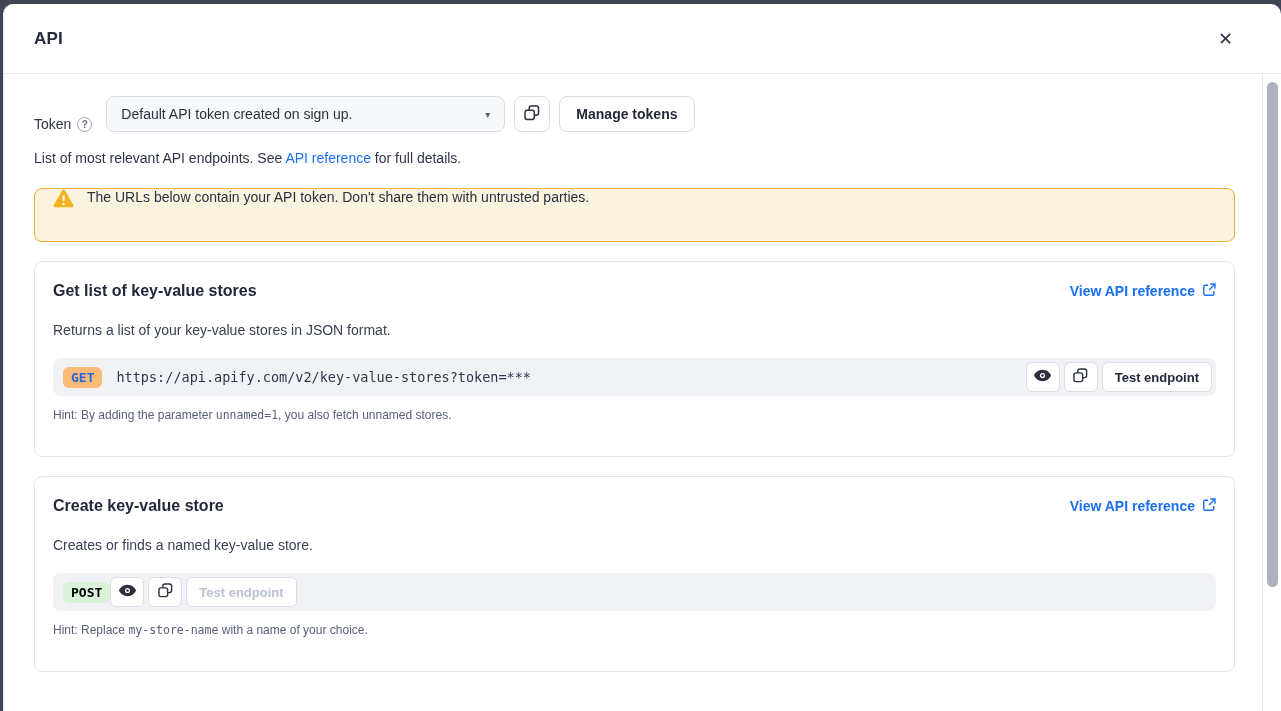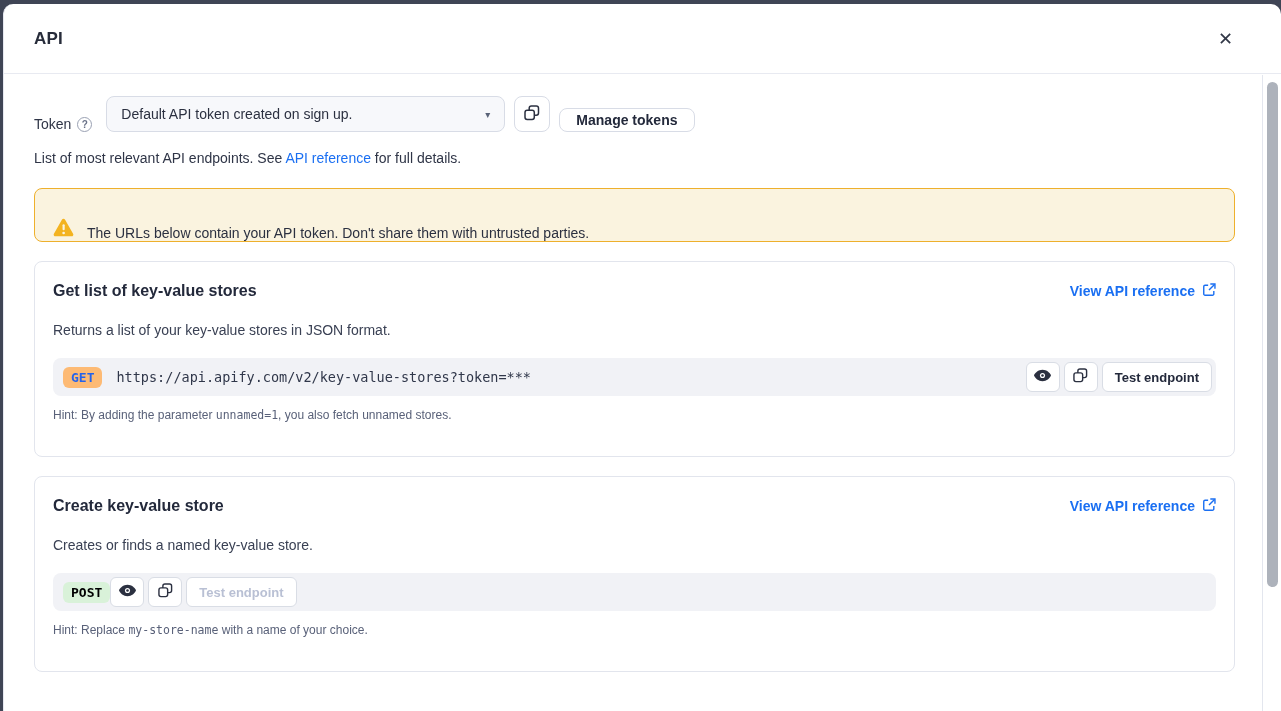--- a/index.html
+++ b/index.html
@@ -41,34 +41,34 @@
     display:flex; align-items:center; justify-content:space-between;
     padding:8px 14px; font-size:14px; color:#2b3040; cursor:pointer;
   }
   .caret { font-size:10px; color:#5a6378; }
   .icon-btn {
     width:36px; height:36px; background:#fff; border:1px solid #d8dce6;
     border-radius:8px; display:flex; align-items:center; justify-content:center;
     margin-left:9px; cursor:pointer;
   }
   .btn {
-    height:24px; background:#fff; border:1px solid #d8dce6; border-radius:8px;
+    height:36px; background:#fff; border:1px solid #d8dce6; border-radius:8px;
     padding:0 16px; font-size:14px; font-weight:bold; color:#23293b;
     margin-left:9px; cursor:pointer; font-family:"Liberation Sans", sans-serif;
   }
 
   
   .intro { margin-top:18px; font-size:14px; color:#2f3547; }
   a.link { color:#1a6ff2; text-decoration:none; cursor:pointer; }
 
   
   .warning {
     margin-top:22px; height:54px; border-radius:8px;
     background:#faf3df; border:1px solid #eeb02c;
-    display:flex; align-items:flex-end; padding:0 18px; gap:13px;
+    display:flex; align-items:flex-start; padding:0 18px; gap:13px;
   }
   .warning-text { font-size:14px; color:#2b3040; }
 
   
   .card {
     margin-top:19px; border:1px solid #e2e5ed; border-radius:8px;
     padding:20px 18px 34px 18px; background:#fff;
   }
   .card-head { display:flex; align-items:center; justify-content:space-between; }
   .card-title { font-size:16px; font-weight:bold; color:#23293b; }

